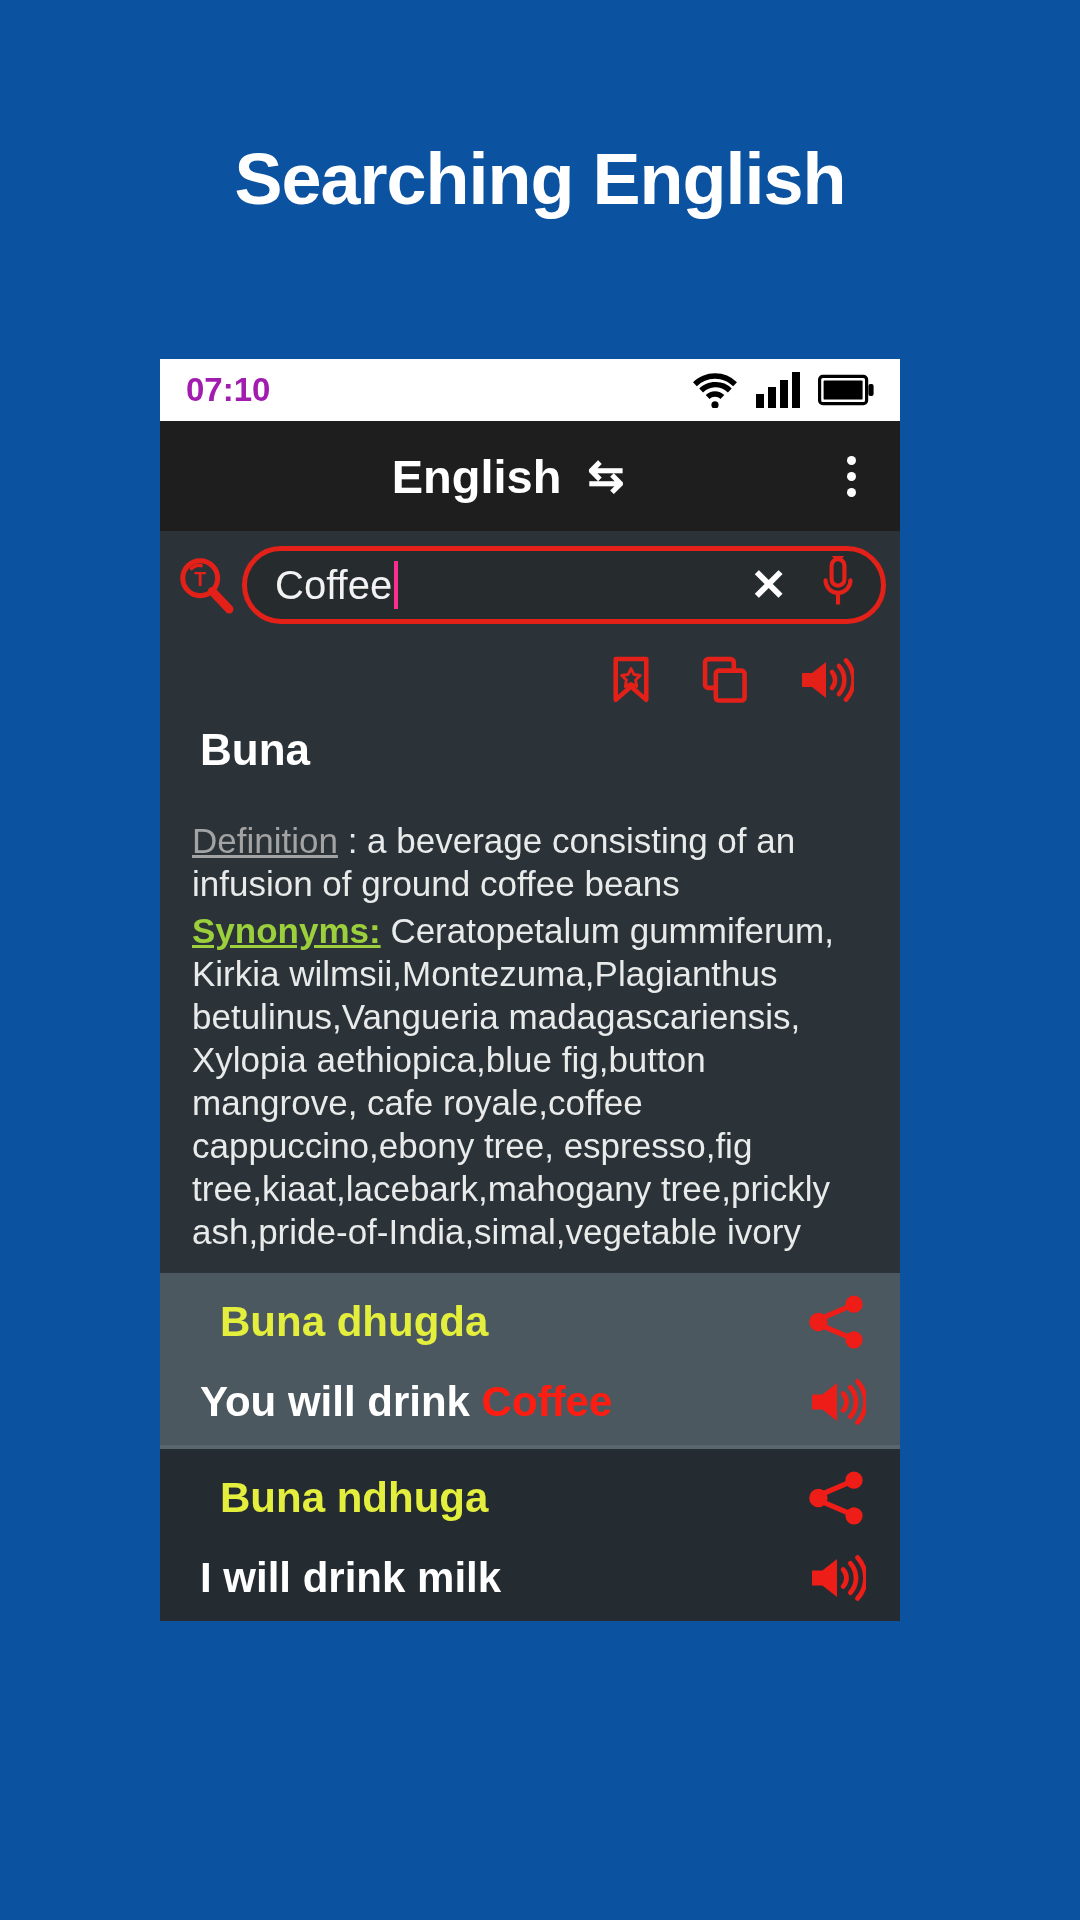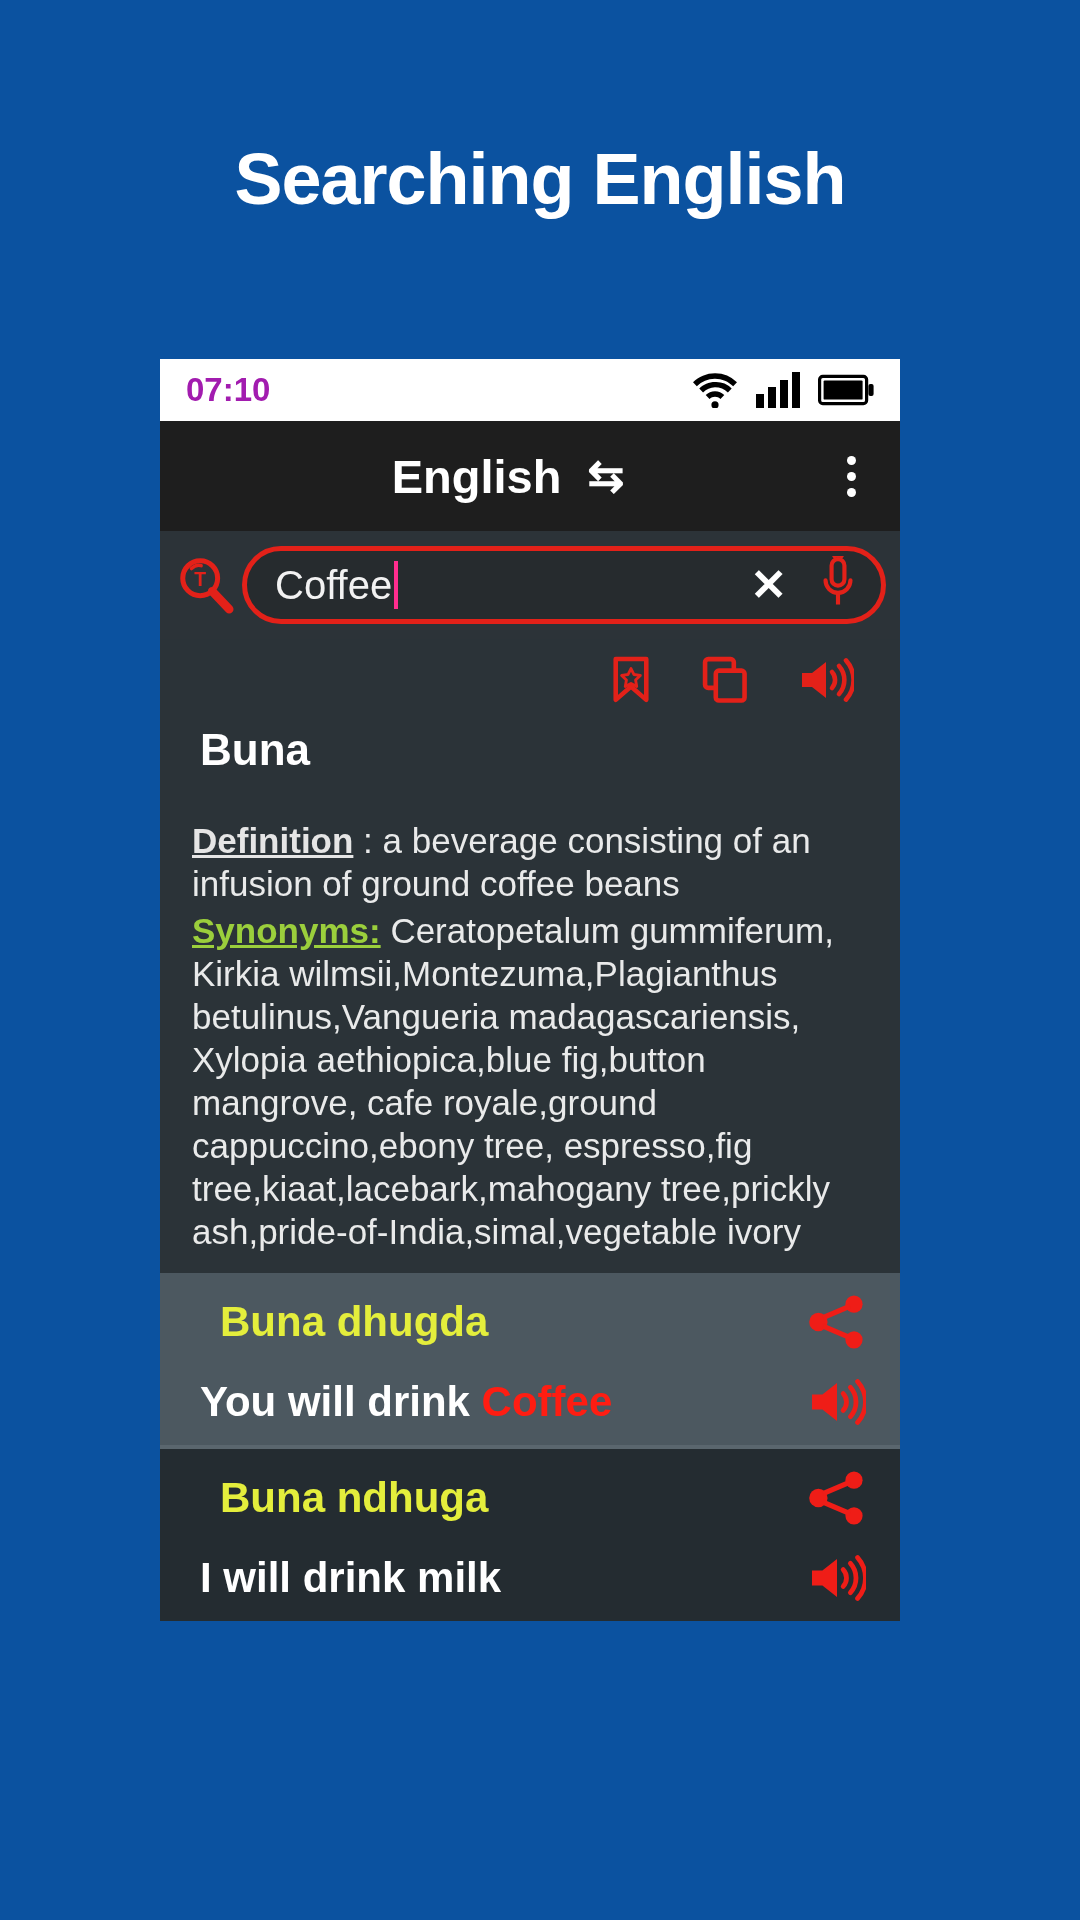--- a/index.html
+++ b/index.html
@@ -172,22 +172,22 @@
     font-weight: bold;
     padding: 8px 0 0 40px;
   }
   .definition-block {
     padding: 44px 34px 0 32px;
     color: #e9eaea;
     font-size: 35px;
     line-height: 1.23;
   }
   .label-definition {
-    color: #e5e5e5;
-    font-weight: bold;
+    color: #a3a3a3;
+    font-weight: normal;
     text-decoration: underline;
   }
   .label-synonyms {
     color: #9bcf3c;
     font-weight: bold;
     text-decoration: underline;
   }
   .def-line { margin: 0 0 4px 0; }
 
   
@@ -323,21 +323,21 @@
       </span>
     </div>
 
     <div class="headword">Buna</div>
 
     <div class="definition-block">
       <p class="def-line">
         <span class="label-definition">Definition</span><span> : </span><span>a beverage consisting of an infusion of ground coffee beans</span>
       </p>
       <p class="def-line">
-        <span class="label-synonyms">Synonyms:</span><span> Ceratopetalum gummiferum, Kirkia wilmsii,Montezuma,Plagianthus betulinus,Vangueria madagascariensis, Xylopia aethiopica,blue fig,button mangrove, cafe royale,ground cappuccino,ebony tree, espresso,fig tree,kiaat,lacebark,mahogany tree,prickly ash,pride-of-India,simal,vegetable ivory</span>
+        <span class="label-synonyms">Synonyms:</span><span> Ceratopetalum gummiferum, Kirkia wilmsii,Montezuma,Plagianthus betulinus,Vangueria madagascariensis, Xylopia aethiopica,blue fig,button mangrove, cafe royale,coffee cappuccino,ebony tree, espresso,fig tree,kiaat,lacebark,mahogany tree,prickly ash,pride-of-India,simal,vegetable ivory</span>
       </p>
     </div>
   </div>
 
   <div class="example-group alt">
     <div class="ex-row top">
       <span class="ex-target">Buna dhugda</span>
       <span class="ex-icon">
         <svg width="58" height="54" viewBox="0 0 29 27">
           <circle cx="23" cy="4.6" r="4.3" fill="#ef1d17"></circle>

